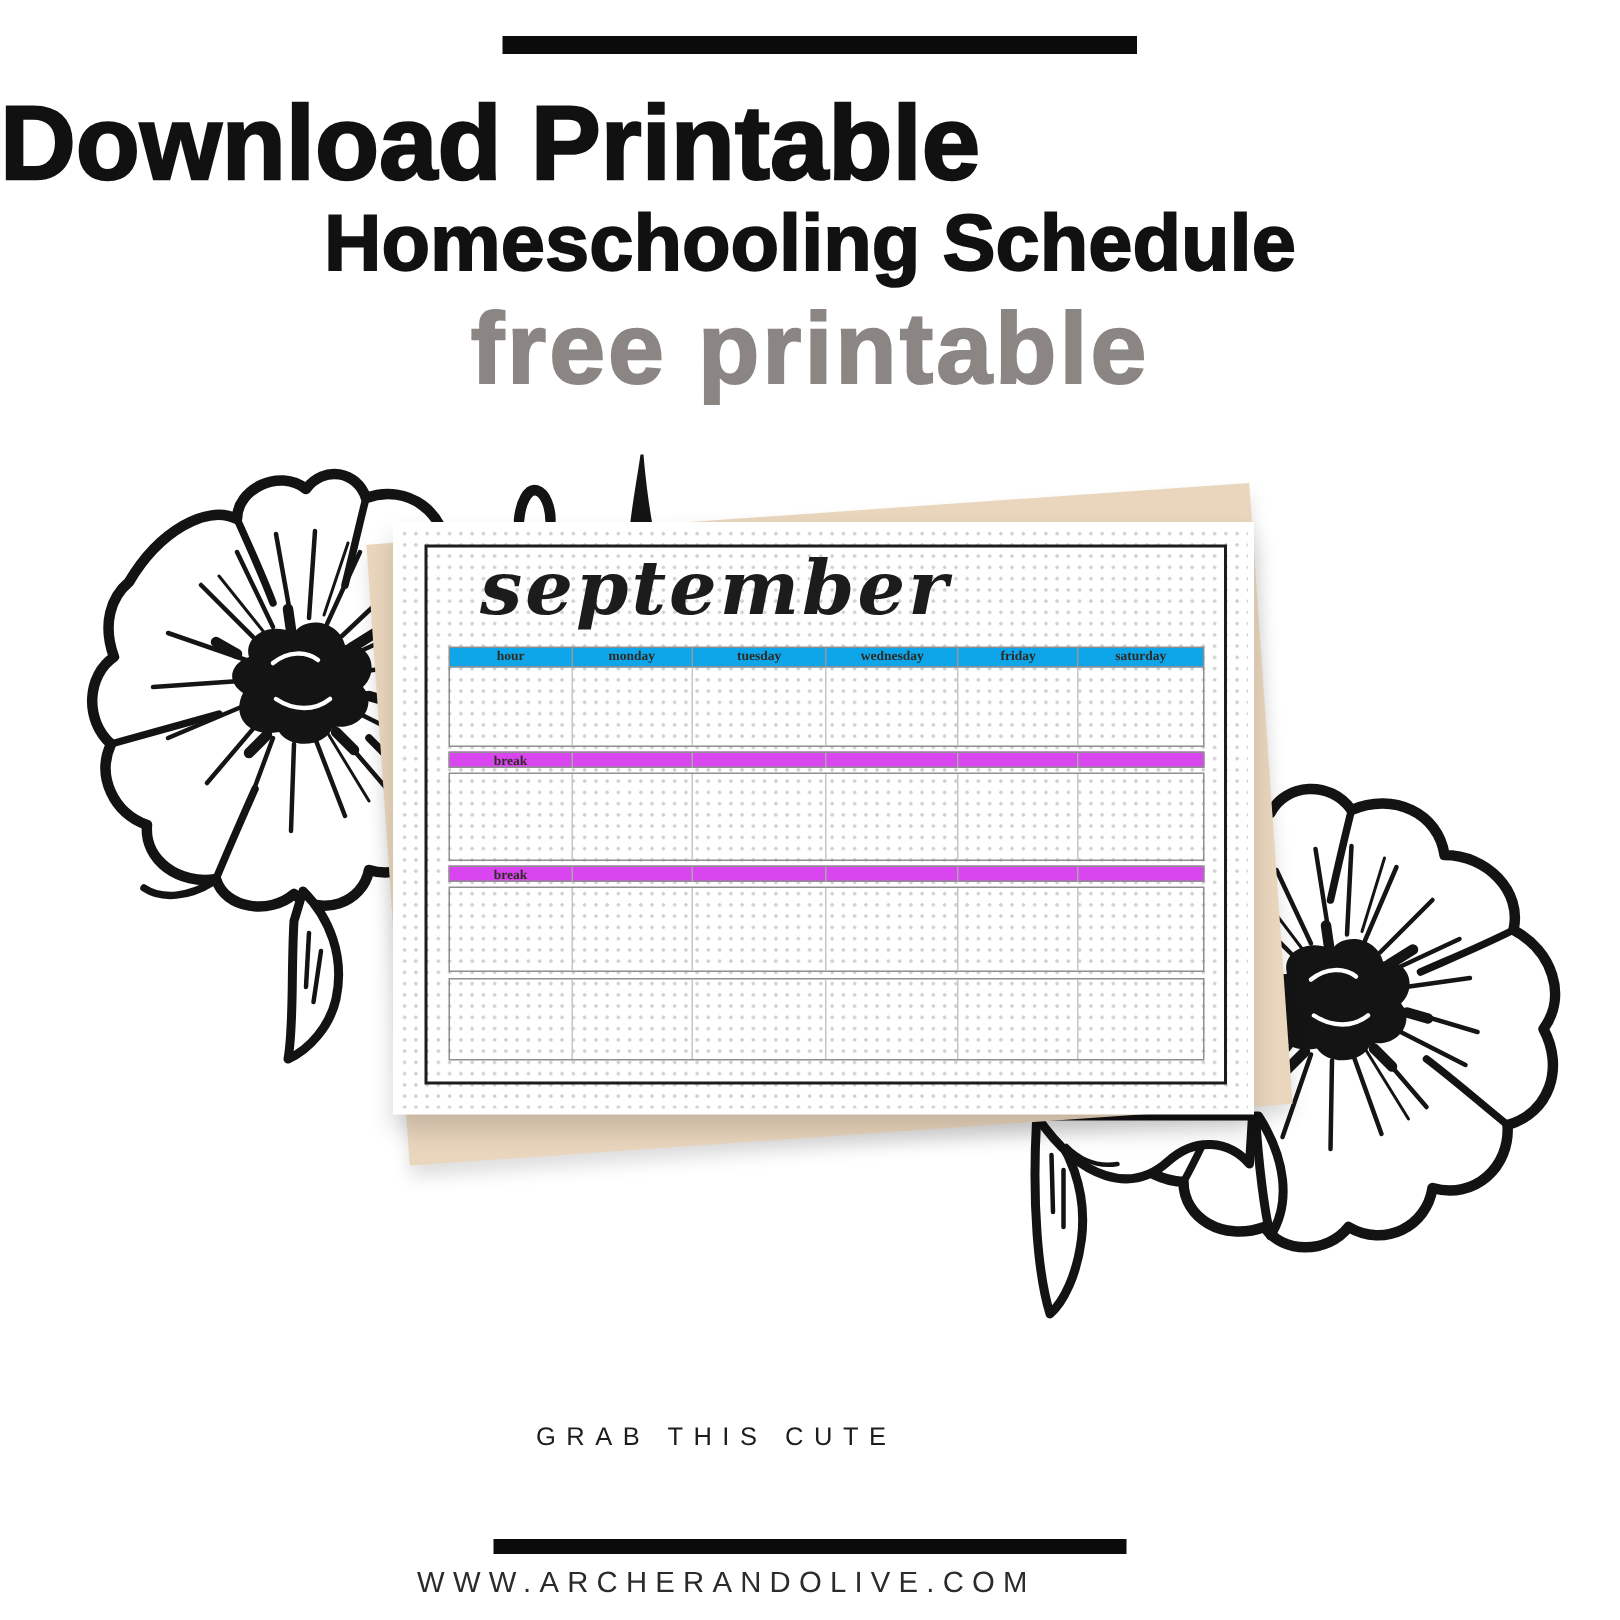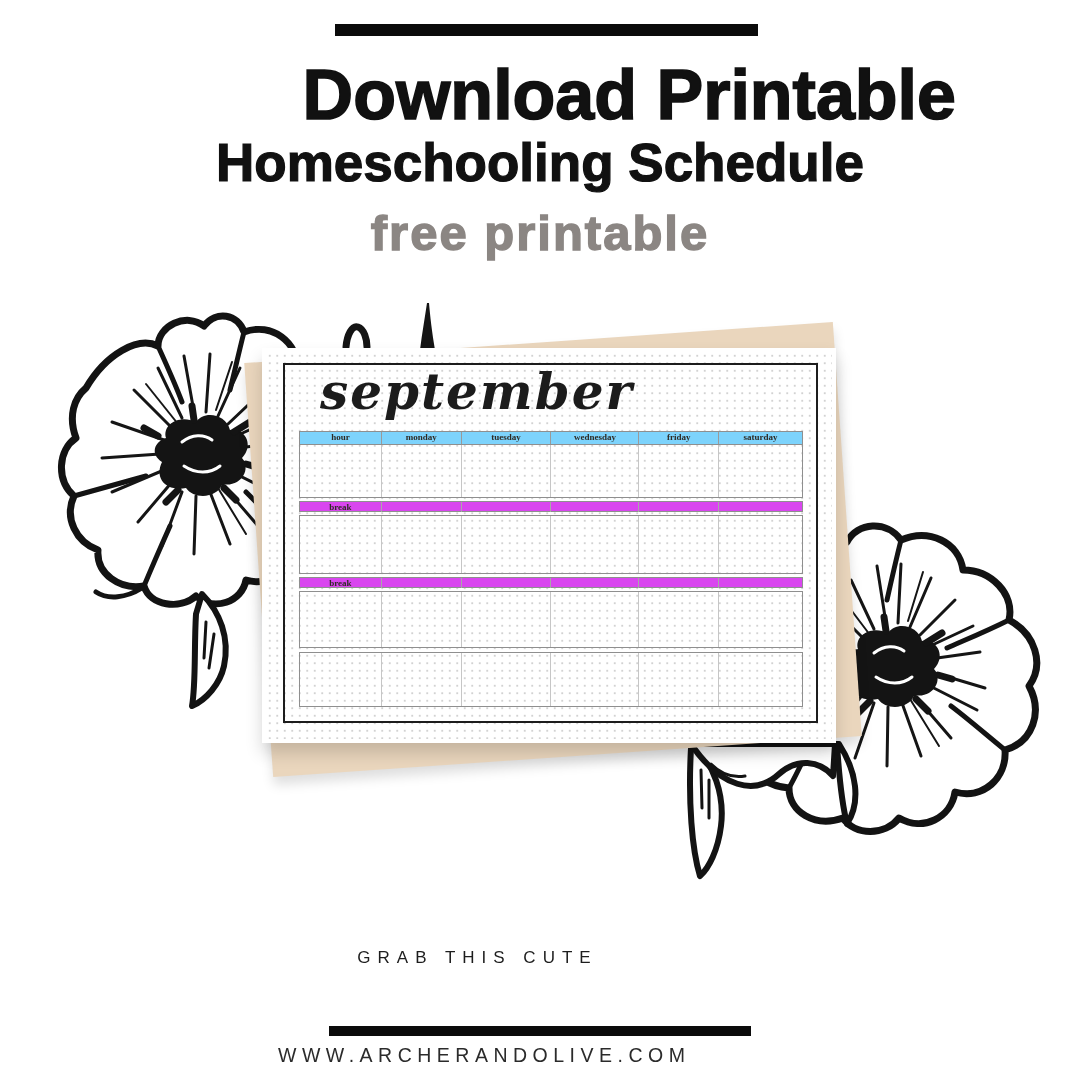--- a/index.html
+++ b/index.html
@@ -2,49 +2,49 @@
 <html><head>
 <meta charset="utf-8">
 <style>
   html,body{margin:0;padding:0;}
   body{width:1080px;height:1080px;position:relative;background:#ffffff;overflow:hidden;
        font-family:"Liberation Sans", sans-serif;}
   .abs{position:absolute;}
 
   
   .top-bar{left:335px;top:24px;width:423px;height:12px;background:#0b0b0b;}
-  .headline{left:0;top:56px;width:956px;text-align:right;color:#111;
+  .headline{left:0;top:56px;width:956px;text-align:left;color:#111;
             font-size:70px;line-height:78px;font-weight:700;letter-spacing:0px;
             -webkit-text-stroke:1.6px #111;}
   .subheadline{left:0;top:134px;width:1080px;text-align:center;color:#111;
             font-size:53px;line-height:58px;font-weight:700;
             -webkit-text-stroke:1.2px #111;}
   .tagline{left:0;top:196px;width:1080px;text-align:center;color:#8b8683;
-            font-size:49px;line-height:74px;font-weight:700;letter-spacing:2px;
+            font-size:67px;line-height:74px;font-weight:700;letter-spacing:2px;
             -webkit-text-stroke:1.4px #8b8683;}
 
   
   .scene{left:0;top:0;width:1080px;height:1080px;}
   .flower{z-index:1;}
   .script-marks{z-index:3;}
   .sheet{left:258px;top:342px;width:590px;height:415px;background:#ead6bd;
          transform:rotate(-4deg);z-index:2;box-shadow:0 8px 12px rgba(0,0,0,.13);}
   .page{left:262px;top:348px;width:574px;height:395px;background:#ffffff;z-index:4;
         box-shadow:0 10px 16px rgba(0,0,0,.16);}
   .page::before{content:"";position:absolute;inset:4px;
         background-image:radial-gradient(circle,#d2d2d2 1px,transparent 1.3px);
         background-size:7.5px 7.5px;}
   .page-border{left:21px;top:15px;width:531px;height:356px;border:2px solid #1d1d1d;}
   .month-title{left:58px;top:14px;font-family:"DejaVu Serif",serif;font-style:italic;
         font-weight:bold;font-size:50px;letter-spacing:2px;color:#1c1c1c;}
 
   .sched{left:37px;top:83px;width:504px;}
   .grid{display:grid;grid-template-columns:82fr 80fr 90fr 88fr 80fr 83fr;}
   .blk{border:1px solid #8f8f8f;box-sizing:border-box;}
-  .hdr-row{background:#7dd3fc;height:12px;border-bottom:1px solid #8f8f8f;}
+  .hdr-row{background:#0ea5e9;height:12px;border-bottom:1px solid #8f8f8f;}
   .hdr-cell{font-family:"Liberation Serif",serif;font-weight:bold;font-size:9px;
         line-height:11px;text-align:center;color:#2e2a24;border-right:1px solid #9a9a9a;
         overflow:hidden;}
   .hdr-cell:last-child{border-right:none;}
   .open-row{background:transparent;}
   .open-cell{border-right:1px solid #c6c6c6;}
   .open-cell:last-child{border-right:none;}
   .h52{height:52px;} .h57{height:57px;} .h55{height:55px;} .h53{height:53px;}
   .break-row{background:#d946ef;height:11px;margin-top:3px;}
   .break-cell{border-right:1px solid #a8a8a8;font-family:"Liberation Serif",serif;

